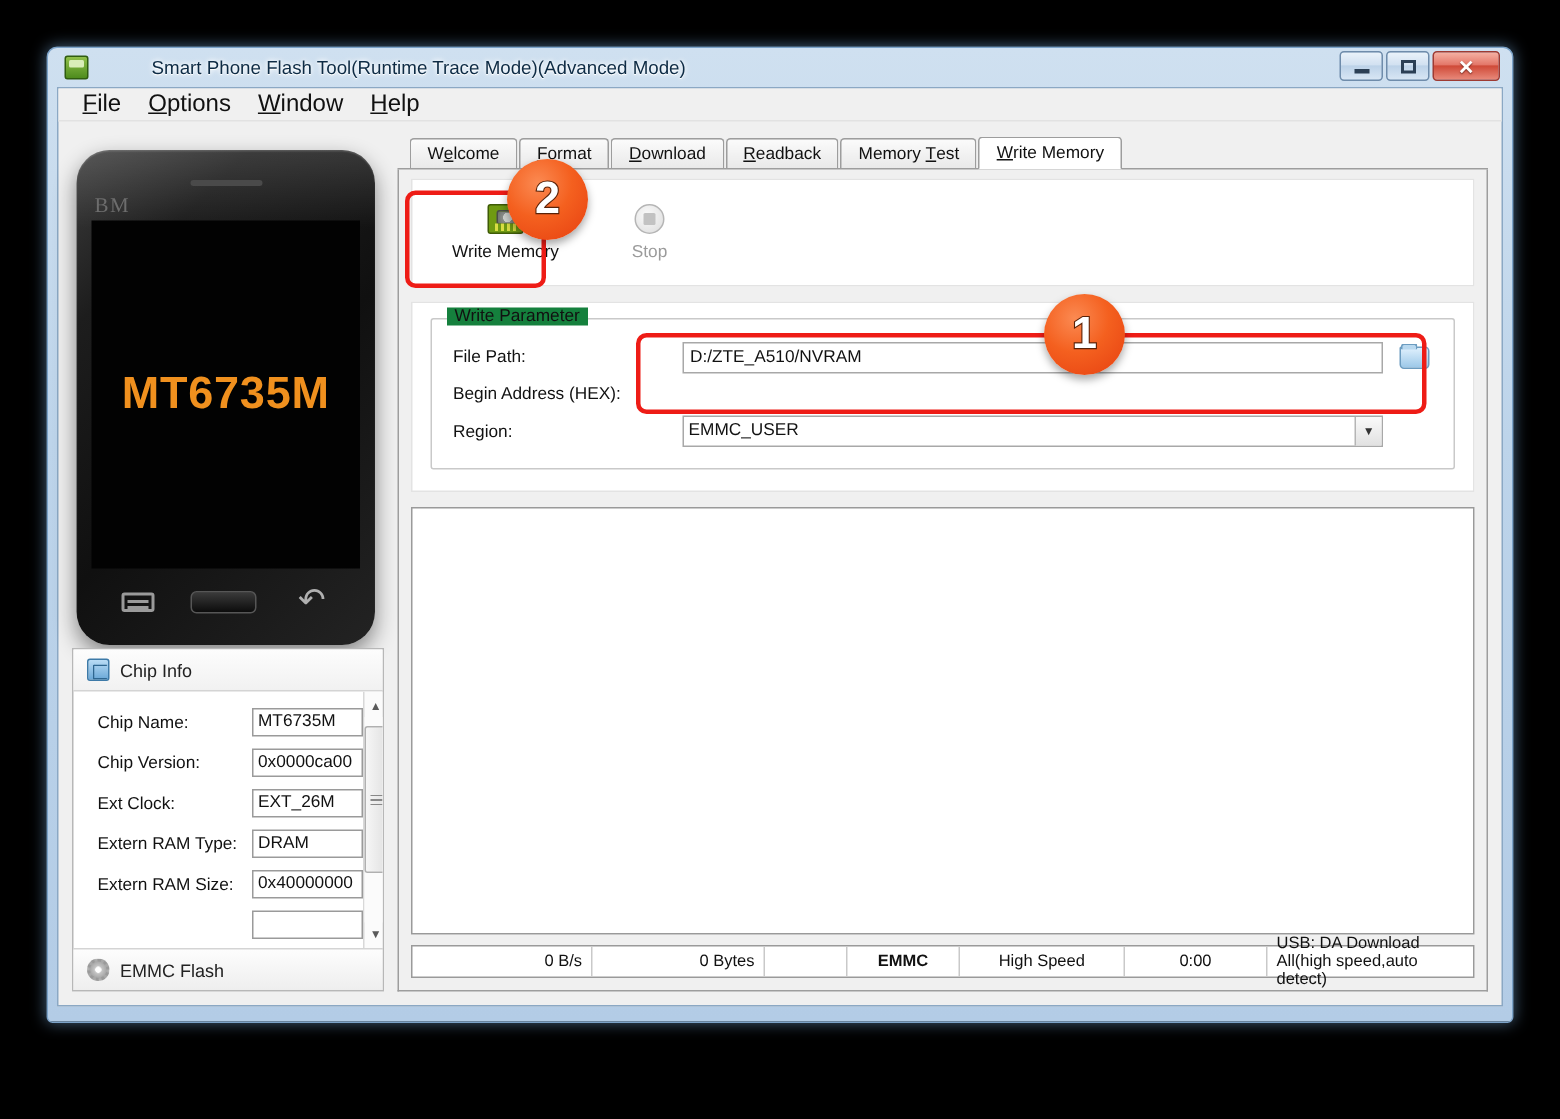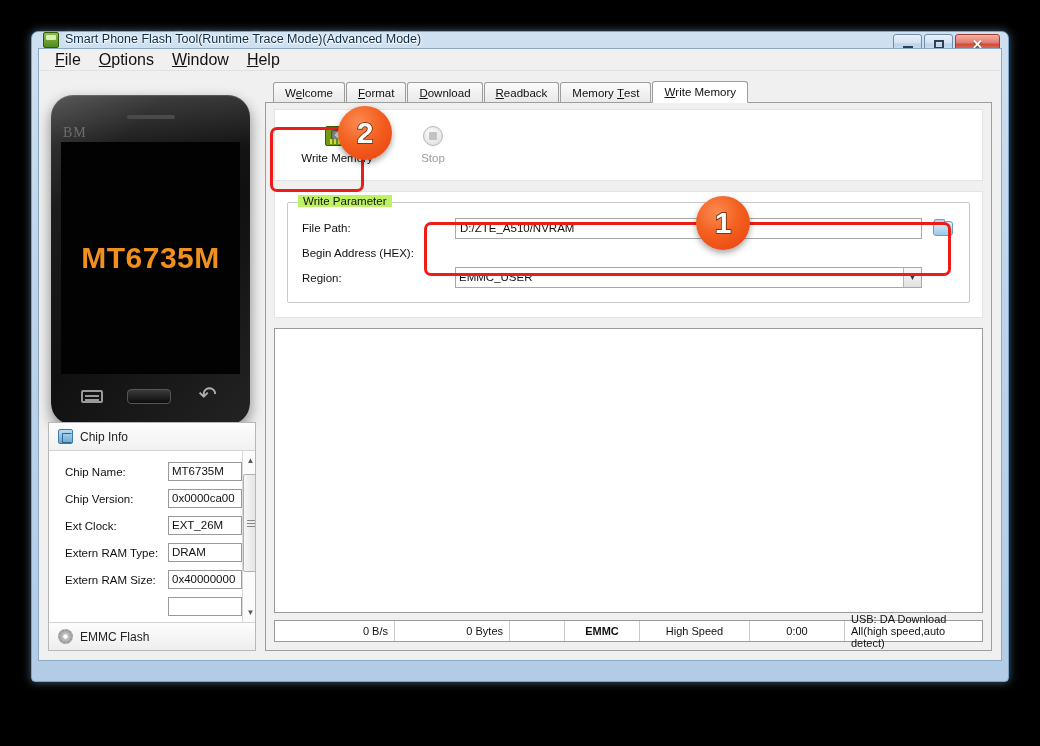--- a/index.html
+++ b/index.html
@@ -16,24 +16,25 @@
     left: 31px; top: 31px;
     width: 978px; height: 651px;
     border-radius: 7px 7px 4px 4px;
     background: linear-gradient(to bottom, #cfe0f0 0%, #bdd4ea 40%, #b3cce6 100%);
     border: 1px solid #7ba2c8;
     box-shadow: 0 0 10px rgba(120,170,215,.55);
     padding: 0 6px 6px 6px;
   }
 
   #titlebar {
-    height: 16px;
-    display: flex; align-items: flex-start;
+    height: 26px;
+    display: flex; align-items: center;
     padding-left: 5px;
     position: relative;
+    gap: 36px;
   }
   #title-icon {
     width: 16px; height: 16px; margin-right: 6px;
     background: linear-gradient(to bottom,#8fbf4a,#4e8c1d);
     border: 1px solid #2f5c10; border-radius: 2px;
     position: relative;
   }
   #title-icon::after{
     content:""; position:absolute; left:2px; right:2px; top:2px; height:5px;
     background:#d9edb8; border-radius:1px;
@@ -83,21 +84,21 @@
 
   
   #left-panel {
     position: absolute; left: 9px; top: 33px;
     width: 208px; bottom: 9px;
   }
 
   
   #phone {
     width: 199px; height: 330px;
-    margin: 13px auto 0 3px;
+    margin: 8px auto 0 3px;
     border-radius: 22px;
     background: linear-gradient(135deg,#3d3d3d 0%,#1d1d1d 22%,#101010 55%,#232323 100%);
     box-shadow: 0 6px 14px rgba(0,0,0,.45), inset 0 1px 1px rgba(255,255,255,.16);
     position: relative;
     overflow: hidden;
   }
   #phone-gloss {
     position:absolute; left:0; top:0; width:100%; height:52px;
     background: linear-gradient(to bottom, rgba(255,255,255,.14), rgba(255,255,255,0));
   }
@@ -293,21 +294,21 @@
     padding: 10px 12px 14px 12px;
   }
   #groupbox {
     border: 1px solid #c9c9c9;
     border-radius: 2px;
     padding: 14px 14px 14px 14px;
     position: relative;
   }
   #gb-title {
     position:absolute; left:10px; top:-8px;
-    background:#bef264; padding:0 5px;
+    background:#15803d; padding:0 5px;
     font-size:11.5px; color:#111;
   }
   .param-row {
     display:flex; align-items:center; margin-bottom: 8px;
   }
   .param-row:last-child { margin-bottom: 0; }
   .param-label { width: 153px; font-size: 11.5px; color:#111; }
   .param-input {
     flex: 1; height: 21px;
     border: 1px solid #a8a8a8; background:#fff;

